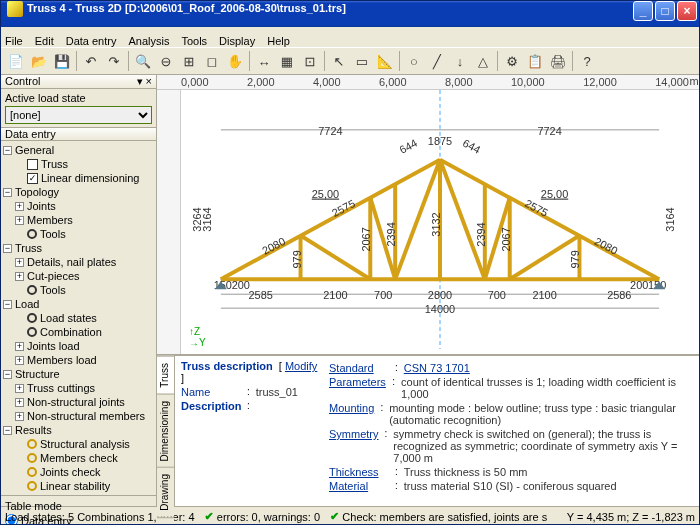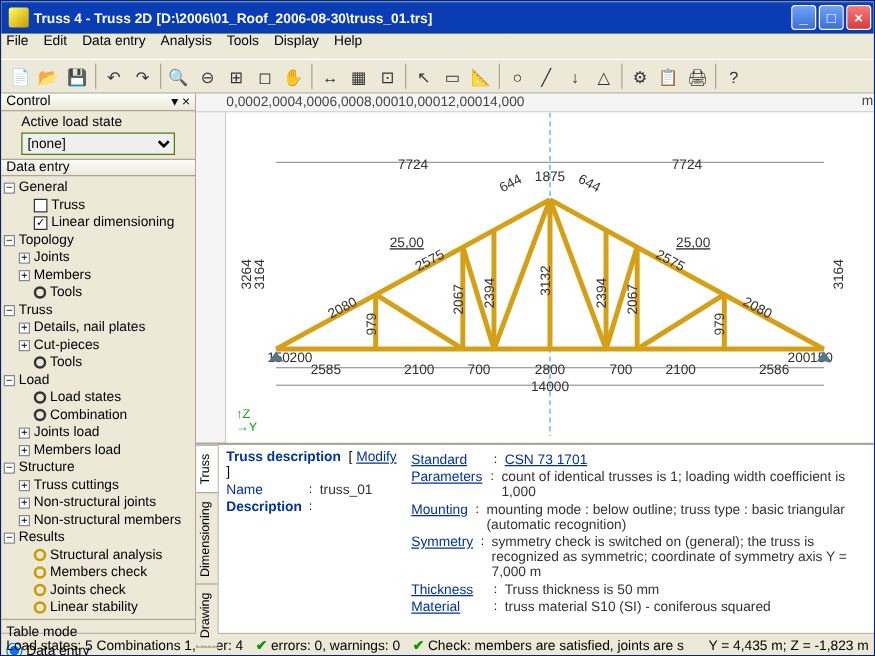--- a/index.html
+++ b/index.html
@@ -1,31 +1,31 @@
 <!DOCTYPE html>
 <html><head>
 <meta charset="utf-8">
 <style>
 *{box-sizing:border-box;margin:0;padding:0;font-family:Tahoma,sans-serif;font-size:11px}
 body{width:700px;height:525px;background:#ece9d8;overflow:hidden;border:1px solid #0a246a}
-.titlebar{height:26px;background:linear-gradient(to bottom,#3b6ad4,#0a3db4 8%,#0a3db4 92%,#083798);display:flex;align-items:center;padding:0 2px;color:#fff}
+.titlebar{height:26px;background:linear-gradient(to bottom,#3b6ad4,#0a3db4 8%,#0a3db4 92%,#083798);display:flex;padding:0 2px;color:#fff}
 .titlebar .logo{width:16px;height:16px;background:linear-gradient(135deg,#ff6,#c90);margin:0 4px;border-radius:2px}
 .titlebar .title{flex:1;font-weight:bold;font-size:12px}
 .winbtns{display:flex;gap:2px}
 .winbtn{width:20px;height:20px;background:linear-gradient(to bottom,#6fa2f7,#3d6fd4);border:1px solid #fff;border-radius:3px;display:flex;align-items:center;justify-content:center;color:#fff;font-weight:bold;font-size:12px}
 .winbtn.close{background:linear-gradient(to bottom,#f77,#d43d3d)}
-.menubar{height:20px;background:#ece9d8;display:flex;align-items:flex-start;padding:0 4px;gap:12px}
+.menubar{height:20px;background:#ece9d8;display:flex;align-items:flex-end;padding:0 4px;gap:12px}
 .menubar span{cursor:default}
 .toolbar{height:28px;background:#ece9d8;border-top:1px solid #fff;border-bottom:1px solid #aca899;display:flex;align-items:center;padding:0 4px;gap:1px}
 .tbtn{width:22px;height:22px;border:1px solid transparent;display:flex;align-items:center;justify-content:center;font-size:13px;color:#333}
 .tsep{width:1px;height:20px;background:#aca899;margin:0 2px}
 .main{display:flex;height:431px}
 .sidebar{width:156px;background:#ece9d8;border-right:1px solid #aca899;display:flex;flex-direction:column}
 .sidepanel-hdr{height:18px;background:linear-gradient(to bottom,#fdfdfb,#ece9d8);border-bottom:1px solid #aca899;display:flex;align-items:flex-start;padding:0 4px;font-weight:normal}
-.panel-body{padding:3px 16px}
+.panel-body{padding:3px 4px}
 .label{display:block;margin-bottom:2px}
 select{width:100%;border:1px solid #4d7c0f;font-size:11px;height:18px}
 .tree{padding:2px;overflow:auto;flex:0 0 auto}
 .tree-item{display:flex;align-items:center;padding:1px 0;gap:3px}
 .tree-item.ind1{padding-left:12px}
 .exp{width:9px;height:9px;border:1px solid #888;display:flex;align-items:center;justify-content:center;font-size:9px;line-height:7px;background:#fff}
 .exp.none{border:none;background:none}
 .cb{width:11px;height:11px;border:1px solid #333;background:#fff;display:flex;align-items:center;justify-content:center;font-size:9px}
 .cb.chk::after{content:'✓';color:#000}
 .ico{width:10px;height:10px;display:inline-block}
@@ -48,21 +48,21 @@
 .props{flex:1;background:#fff;padding:4px 6px;display:flex;gap:8px;overflow:auto}
 .props-col{flex:0 0 auto}
 .props h4{font-size:11px;color:#003399;display:inline}
 .props .lnk{color:#003399;text-decoration:underline}
 .prow{display:flex;gap:6px;margin:2px 0;font-size:10px}
 .plabel{width:60px;color:#003399;text-decoration:underline}
 .pval{color:#333}
 .statusbar{height:20px;background:#ece9d8;border-top:1px solid #aca899;display:flex;align-items:center;font-size:10px;padding:0 4px;gap:10px}
 .st-item{display:flex;align-items:center;gap:3px}
 .ok{color:#090;font-weight:bold}
-.rultick{flex:1;display:flex;justify-content:flex-start;align-items:center}
+.rultick{flex:1;display:flex;justify-content:space-between;align-items:center}
 </style>
 </head>
 <body>
 
 <div class="titlebar">
   <div class="logo"></div>
   <div class="title"><span>Truss 4 - Truss 2D</span> <span>[D:\2006\01_Roof_2006-08-30\truss_01.trs]</span></div>
   <div class="winbtns">
     <div class="winbtn">_</div>
     <div class="winbtn">□</div>

